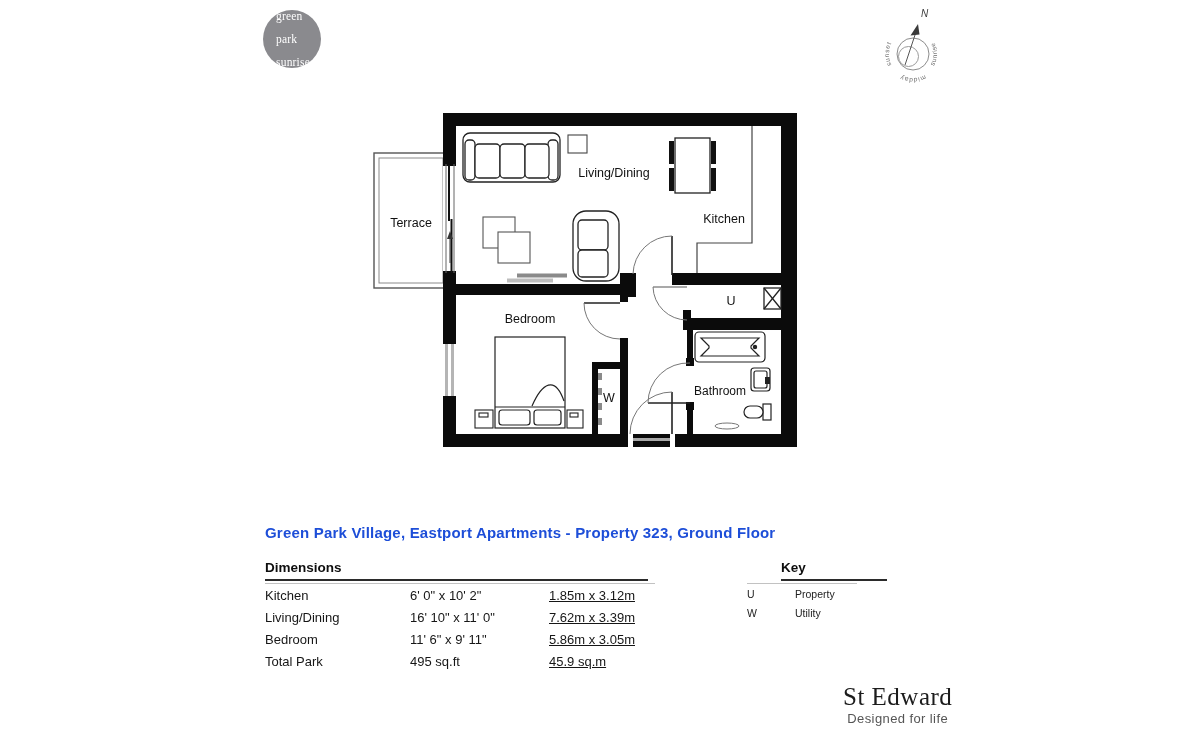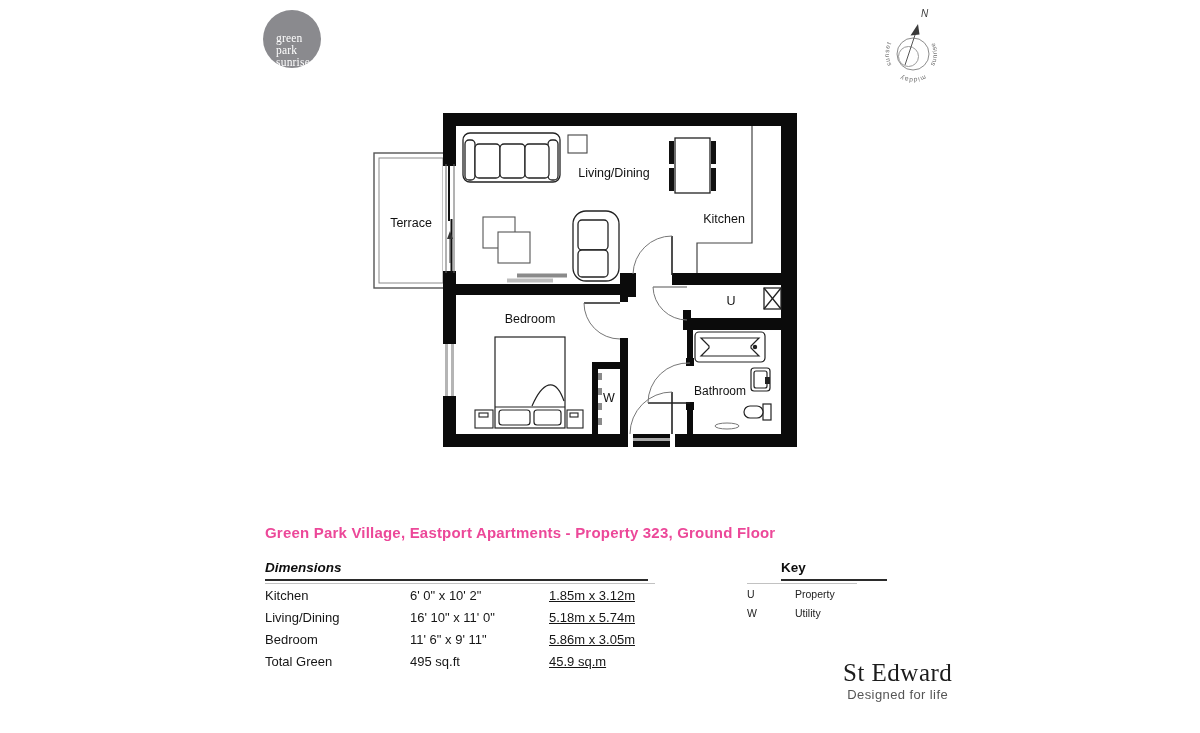--- a/index.html
+++ b/index.html
@@ -4,54 +4,54 @@
 <style>
   html,body{margin:0;padding:0;}
   body{
     width:1200px;height:733px;position:relative;background:#ffffff;
     font-family:"Liberation Sans",sans-serif;color:#111;overflow:hidden;
   }
   
   .logo{
     position:absolute;left:263px;top:10px;width:58px;height:58px;border-radius:50%;
     background:#8a8a8e;color:#fff;font-family:"Liberation Serif",serif;
-    display:flex;flex-direction:column;justify-content:flex-end;box-sizing:border-box;
+    display:flex;flex-direction:column;justify-content:space-between;box-sizing:border-box;
     padding-left:13px;font-size:11.5px;line-height:12px;letter-spacing:.2px;
   }
   
   .compass{position:absolute;left:876px;top:4px;width:76px;height:84px;}
   
   .plan{position:absolute;left:370px;top:105px;width:430px;height:350px;}
   .plan text{font-family:"Liberation Sans",sans-serif;fill:#111;}
   
   .title{
     position:absolute;left:265px;top:524px;width:600px;
-    font-size:15px;font-weight:bold;color:#ec4899;letter-spacing:.2px;
+    font-size:15px;font-weight:bold;color:#1d4ed8;letter-spacing:.2px;
   }
   
   .dims{position:absolute;left:265px;top:560px;width:390px;}
   .dims .heading,.key .heading{
     font-size:13.5px;font-weight:bold;color:#0e0e0e;padding-bottom:4px;
     border-bottom:2px solid #2b2b2b;
   }
-  .dims .heading{width:383px;box-sizing:border-box;font-style:italic;}
+  .dims .heading{width:383px;box-sizing:border-box;}
   .subline{border-top:1px solid #c2c2c2;margin-top:2px;}
   .dims .row{display:flex;height:22px;align-items:center;font-size:13px;color:#161616;}
   .dims .row:first-of-type{margin-top:6px;}
   .dims .c1{width:145px;}
   .dims .c2{width:139px;}
   .dims .c3{flex:1;text-decoration:underline;}
   
   .key{position:absolute;left:747px;top:560px;width:110px;}
   .key .heading{width:106px;box-sizing:border-box;margin-left:34px;}
   .key .row{display:flex;height:19px;align-items:center;font-size:10.5px;color:#222;}
   .key .row:first-of-type{margin-top:5px;}
   .key .sym{width:48px;}
   
-  .brand{position:absolute;left:843px;top:660px;color:#1c1c1c;}
+  .brand{position:absolute;left:843px;top:684px;color:#1c1c1c;}
   .brand .name{font-family:"Liberation Serif",serif;font-size:25px;line-height:26px;letter-spacing:.5px;}
   .brand .tagline{font-size:13px;color:#555;letter-spacing:.4px;margin-top:1px;text-align:center;}
 </style>
 </head>
 <body>
 
 <div class="logo">
   <div>green</div>
   <div>park</div>
   <div>sunrise</div>
@@ -252,29 +252,29 @@
   <div class="heading">Dimensions</div>
   <div class="subline"></div>
   <div class="row">
     <span class="c1">Kitchen</span>
     <span class="c2">6' 0" x 10' 2"</span>
     <span class="c3">1.85m x 3.12m</span>
   </div>
   <div class="row">
     <span class="c1">Living/Dining</span>
     <span class="c2">16' 10" x 11' 0"</span>
-    <span class="c3">5.18m x 5.74m</span>
+    <span class="c3">7.62m x 3.39m</span>
   </div>
   <div class="row">
     <span class="c1">Bedroom</span>
     <span class="c2">11' 6" x 9' 11"</span>
     <span class="c3">5.86m x 3.05m</span>
   </div>
   <div class="row">
-    <span class="c1">Total Green</span>
+    <span class="c1">Total Park</span>
     <span class="c2">495 sq.ft</span>
     <span class="c3">45.9 sq.m</span>
   </div>
 </div>
 
 <div class="key">
   <div class="heading">Key</div>
   <div class="subline"></div>
   <div class="row">
     <span class="sym">U</span>

